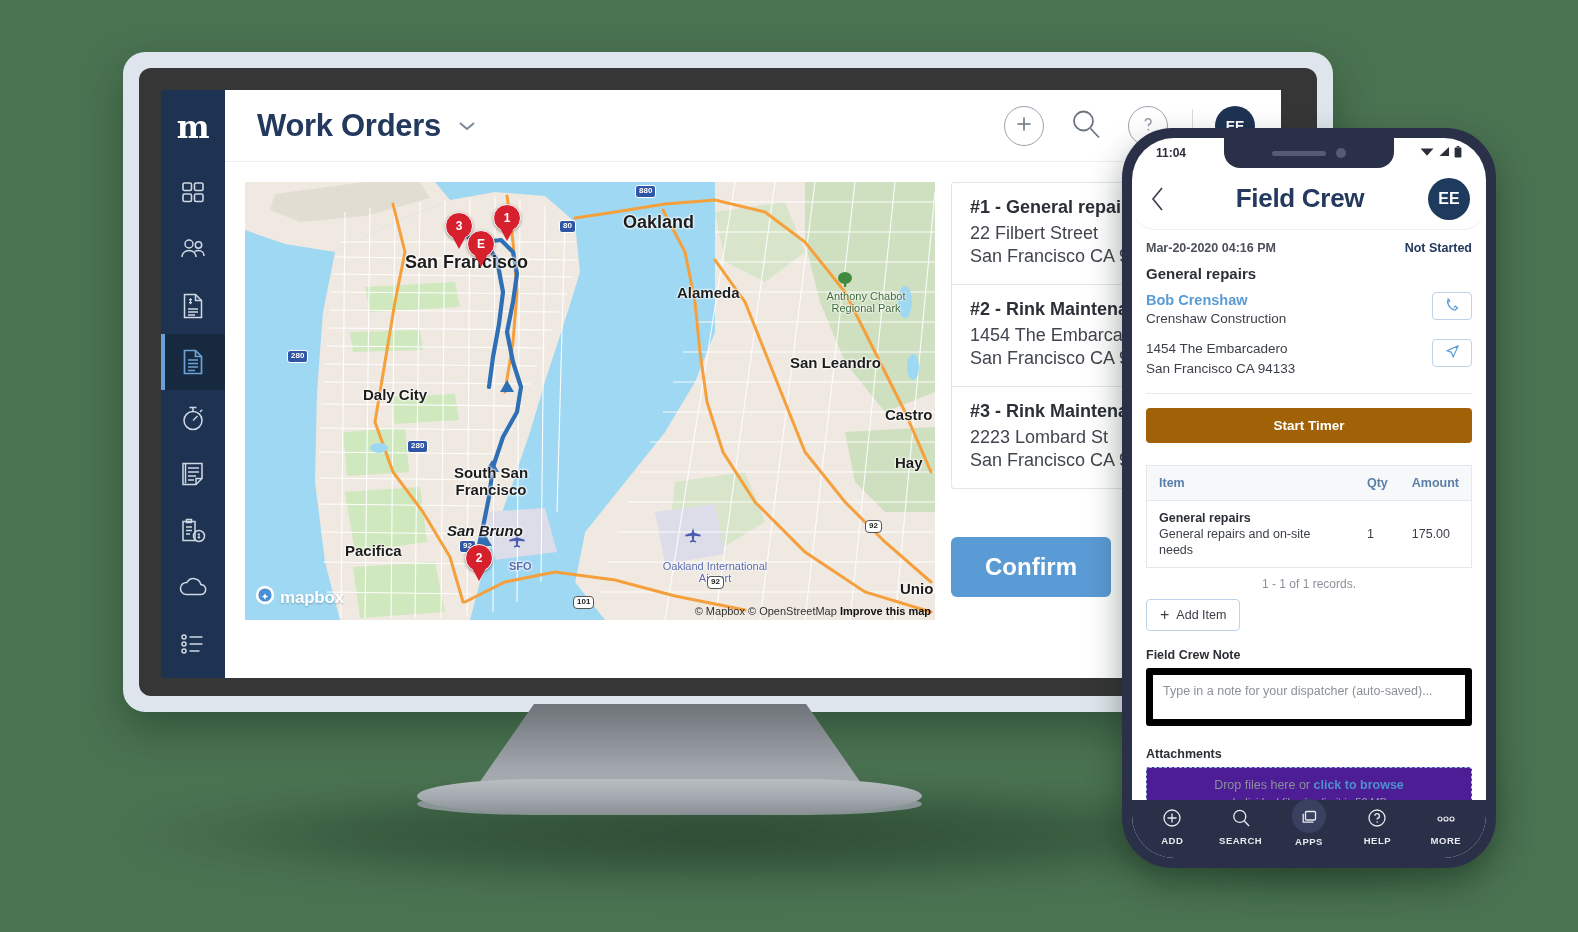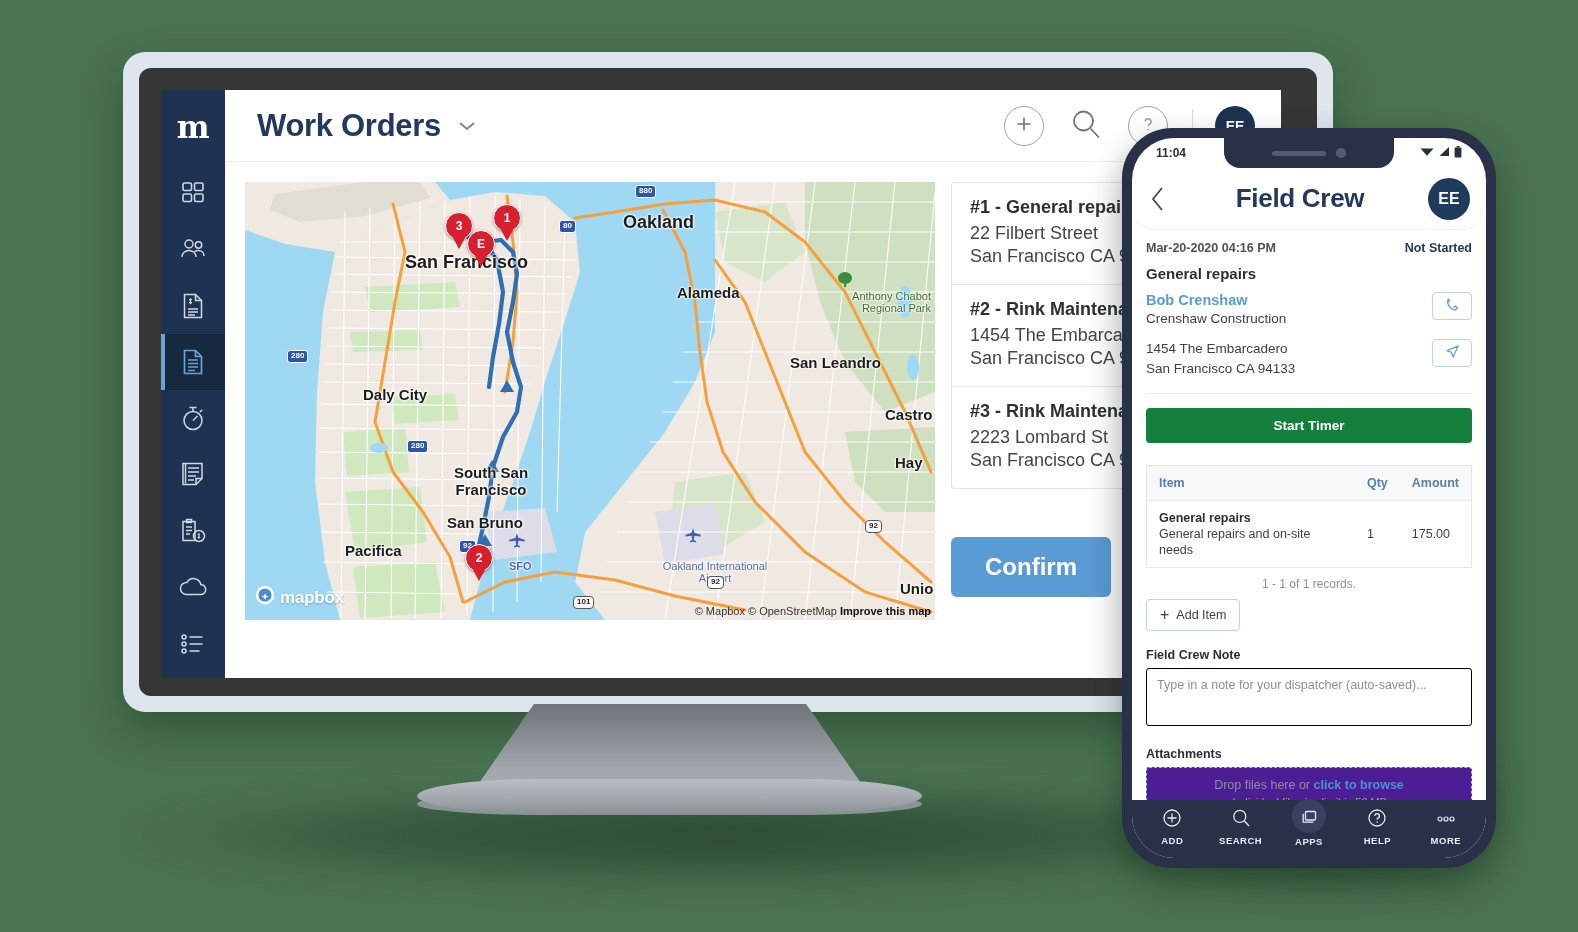--- a/index.html
+++ b/index.html
@@ -134,21 +134,21 @@
   
   #map-wrap { position: relative; width: 690px; flex: 0 0 690px; height: 438px; overflow: hidden; background: #a3d7f5; }
   #map-svg { position: absolute; inset: 0; }
   .map-label {
     position: absolute; font-family: "Liberation Sans", sans-serif;
     color: #1c1c1c; white-space: pre; pointer-events: none;
     text-shadow: 0 0 3px #fff, 0 0 3px #fff, 0 0 2px #fff;
   }
   .map-label.city { font-size: 15px; font-weight: 600; }
   .map-label.city.big { font-size: 18px; font-weight: 600; }
-  .map-label.park { font-size: 11px; color: #3f6b3a; font-weight: 500; text-align: right; }
+  .map-label.park { font-size: 11px; color: #3f6b3a; font-weight: 500; text-align: center; }
   .map-label.airport { font-size: 11px; color: #5b6ab0; font-weight: 500; text-align: center; }
   .map-label.sfo { font-size: 11px; color: #5b6ab0; font-weight: 600; }
 
   .pin {
     position: absolute; width: 28px; height: 38px; cursor: pointer;
   }
   .pin .body {
     width: 28px; height: 28px; border-radius: 50% 50% 50% 50%;
     background: #d6202d; border: 1.5px solid #fff;
     display: flex; align-items: center; justify-content: center;
@@ -271,21 +271,21 @@
   .addr-line { font-size: 13.5px; color: #3a3f48; line-height: 1.5; }
   .sq-btn {
     width: 40px; height: 28px; border: 1px solid #bcd3ea; border-radius: 4px;
     background: #fff; display: flex; align-items: center; justify-content: center;
     cursor: pointer; flex: 0 0 40px;
   }
   #addr-block { margin-top: 13px; }
   #divider-1 { height: 1px; background: #e6e9ed; margin: 13px 0 14px 0; }
 
   #start-timer-btn {
-    width: 100%; background: #15803d; color: #fff; border: none; border-radius: 4px;
+    width: 100%; background: #a16207; color: #fff; border: none; border-radius: 4px;
     padding: 10px 0; font-size: 13.5px; font-weight: 600; cursor: pointer;
     font-family: "Liberation Sans", sans-serif;
   }
 
   #items-table { width: 100%; border-collapse: collapse; margin-top: 22px; border: 1px solid #e4e7eb; font-size: 12.5px; }
   #items-table thead th {
     background: #f6f8fa; color: #5a7fa8; font-weight: 600; text-align: left;
     padding: 10px 12px; border-bottom: 1px solid #e4e7eb; font-size: 12.5px;
   }
   #items-table thead th.num { text-align: left; }
@@ -296,21 +296,21 @@
   #add-item-btn {
     border: 1px solid #bcd3ea; background: #fff; border-radius: 4px;
     padding: 7px 13px; font-size: 12.5px; color: #3a3f48; cursor: pointer;
     display: inline-flex; align-items: center; gap: 7px;
     font-family: "Liberation Sans", sans-serif;
   }
   #add-item-btn .plus { font-size: 16px; color: #3a3f48; line-height: 1; }
 
   .field-label { font-size: 12.5px; font-weight: 700; color: #2b2f36; margin: 17px 0 6px 0; }
   #note-area {
-    width: 100%; height: 58px; border: 1px solid #000000; border-radius: 3px;
+    width: 100%; height: 58px; border: 7px solid #000000; border-radius: 3px;
     padding: 9px 10px; font-size: 12.5px; color: #3a3f48; resize: none;
     font-family: "Liberation Sans", sans-serif;
   }
   #note-area::placeholder { color: #8b9099; }
   #dropzone {
     border: 1px dashed #9fc3e4; border-radius: 3px; text-align: center;
     padding: 10px 6px 8px 6px; background: #4c1d95;
   }
   #dz-line1 { font-size: 12.5px; color: #8b9099; }
   #dz-line1 b { color: #4e8fd0; font-weight: 700; }
@@ -583,21 +583,21 @@
           <div class="map-label city" style="left:545px; top:172px;">San Leandro</div>
           <div class="map-label city" style="left:640px; top:224px;">Castro</div>
           <div class="map-label city" style="left:650px; top:272px;">Hay</div>
           <div class="map-label park" style="left:556px; top:108px; width:130px;">Anthony Chabot
 Regional Park</div>
           <div class="map-label airport" style="left:390px; top:378px; width:160px;">Oakland International
 Airport</div>
           <div class="map-label city" style="left:118px; top:204px;">Daly City</div>
           <div class="map-label city" style="left:198px; top:282px; width:96px; text-align:center;">South San
 Francisco</div>
-          <div class="map-label city" style="left:202px; top:332px;">San Bruno</div>
+          <div class="map-label city" style="left:202px; top:340px;font-style:italic;">San Bruno</div>
           <div class="map-label city" style="left:100px; top:360px;">Pacifica</div>
           <div class="map-label sfo" style="left:264px; top:378px;">SFO</div>
           <div class="map-label city" style="left:655px; top:398px;">Unio</div>
 
           <div class="shield" style="left:390px; top:3px;">880</div>
           <div class="shield" style="left:292px; top:38px;margin-left:22px;">80</div>
           <div class="shield" style="left:42px; top:168px;">280</div>
           <div class="shield" style="left:162px; top:258px;">280</div>
           <div class="shield" style="left:214px; top:358px;">92</div>
           <div class="shield us" style="left:328px; top:414px;">101</div>

